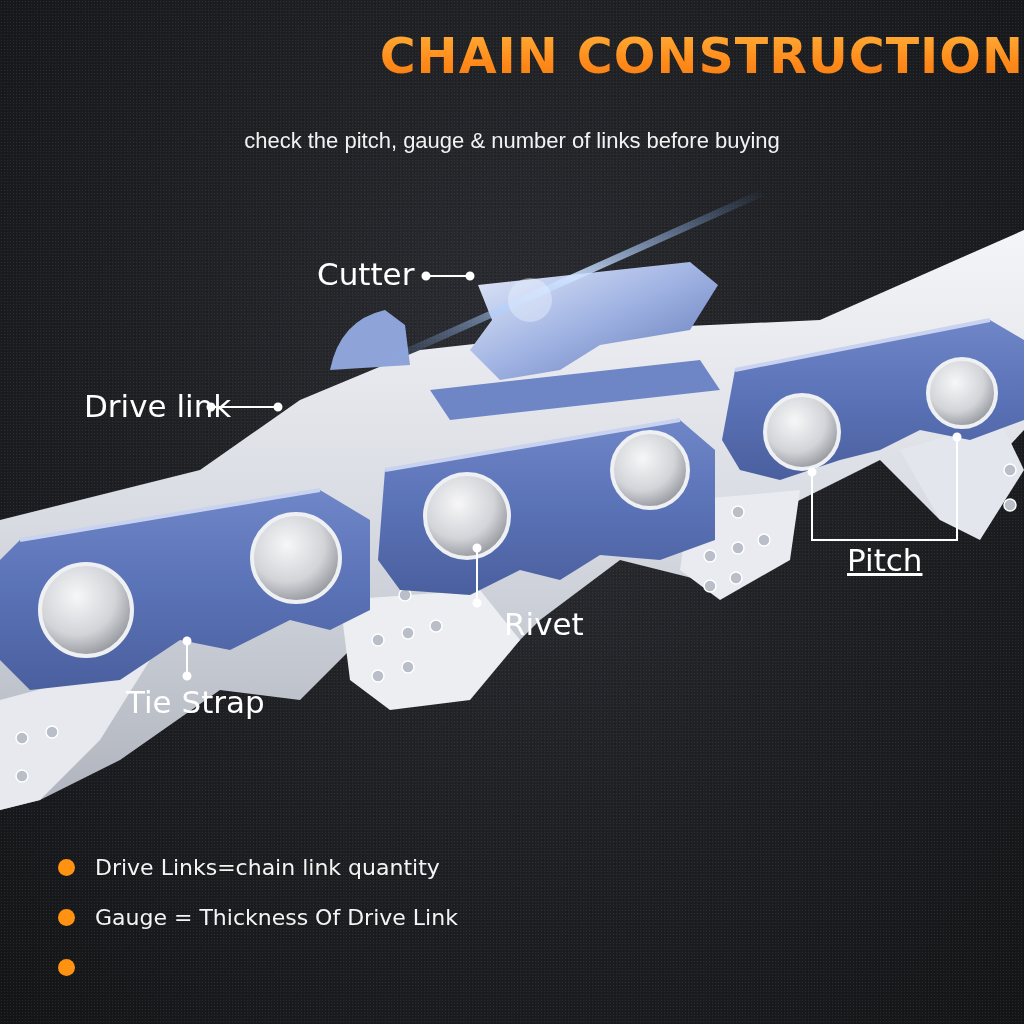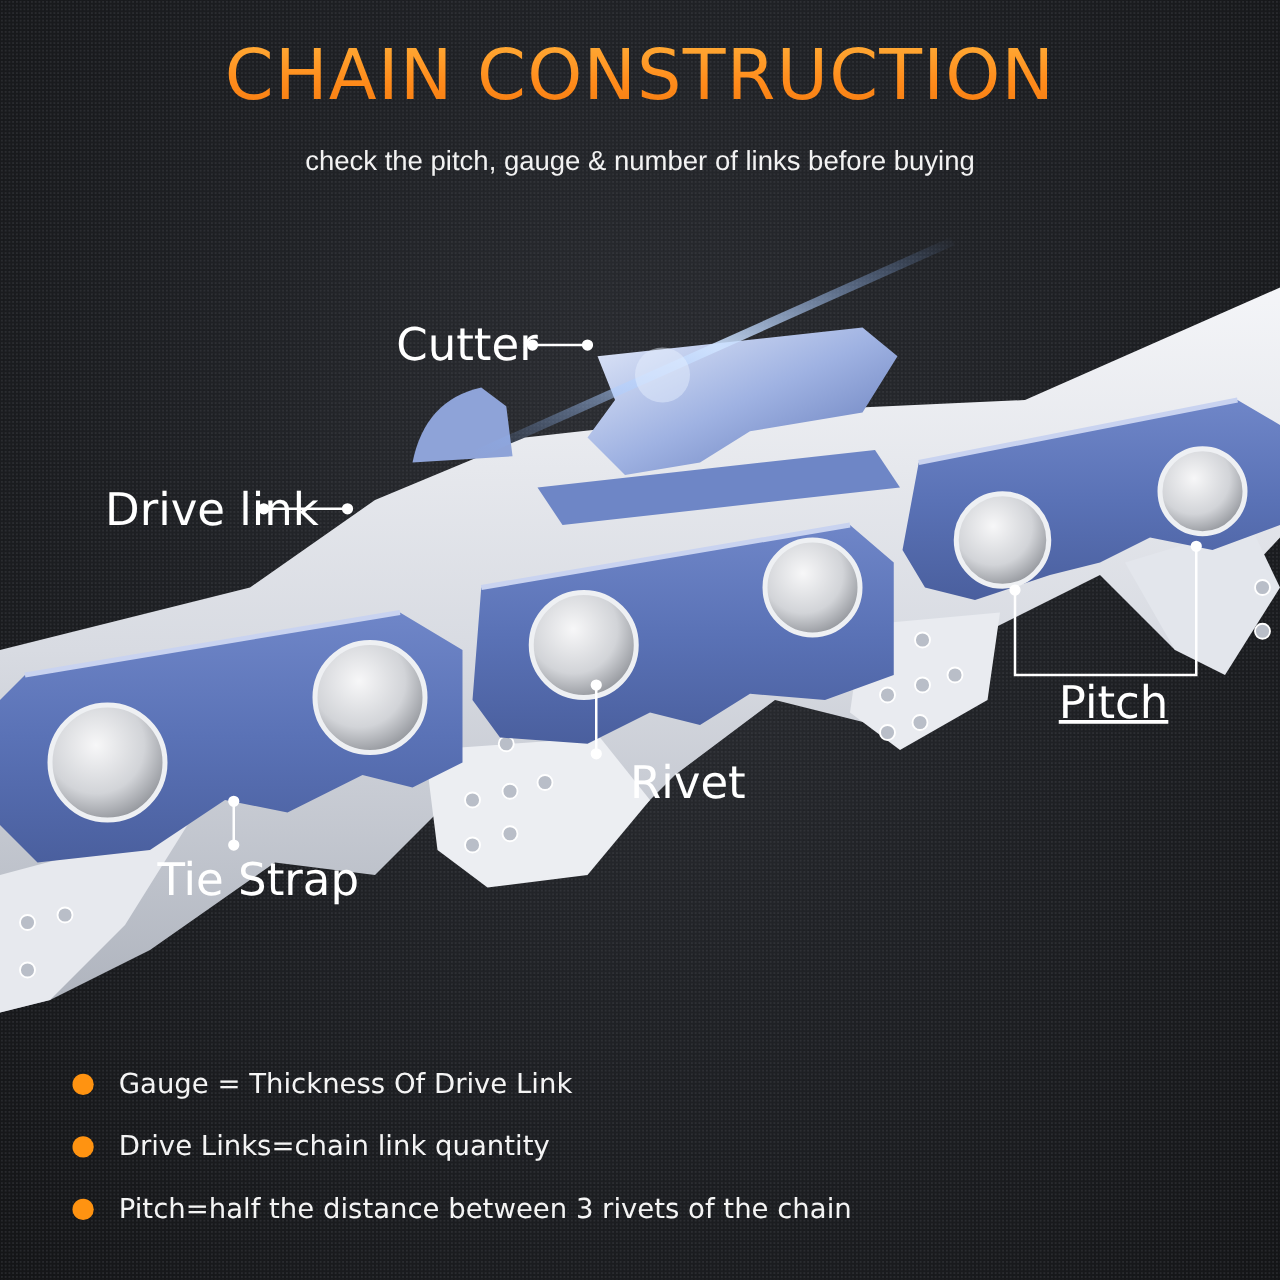--- a/index.html
+++ b/index.html
@@ -5,28 +5,28 @@
   html,body{margin:0;padding:0;}
   body{width:1024px;height:1024px;overflow:hidden;background:#1c1d20;position:relative;font-family:"DejaVu Sans","Liberation Sans",sans-serif;}
   .bg{position:absolute;inset:0;background:
       radial-gradient(ellipse at 50% 40%, #2e3035 0%, #202226 45%, #141517 100%);}
   .noise{position:absolute;inset:0;opacity:.35;
       background-image:
         radial-gradient(#4a4c52 0.6px, transparent 0.8px),
         radial-gradient(#0b0b0c 0.6px, transparent 0.8px);
       background-size:3px 3px, 4px 4px;
       background-position:0 0, 1px 2px;}
-  .title{position:absolute;left:0;right:0;top:28px;text-align:center;
-      font-family:"DejaVu Sans",sans-serif;font-weight:normal;font-size:56px;letter-spacing:1px;
+  .title{position:absolute;left:0;right:0;top:28px;text-align:right;
+      font-family:"DejaVu Sans",sans-serif;font-weight:bold;font-size:49px;letter-spacing:1px;
       background:linear-gradient(180deg,#ffb03a 0%,#ff8a1a 60%,#f27a10 100%);
       -webkit-background-clip:text;background-clip:text;color:transparent;}
-  .subtitle{position:absolute;left:0;right:0;top:116px;text-align:center;color:#f2f2f2;
+  .subtitle{position:absolute;left:0;right:0;top:128px;text-align:center;color:#f2f2f2;
       font-family:"Liberation Sans",sans-serif;font-size:22px;}
   svg.chain{position:absolute;left:0;top:0;}
-  .label{position:absolute;color:#fff;font-family:"DejaVu Sans",sans-serif;font-size:36px;white-space:nowrap;}
+  .label{position:absolute;color:#fff;font-family:"DejaVu Sans",sans-serif;font-size:31px;white-space:nowrap;}
   .legend{position:absolute;left:58px;top:842px;}
   .legend-item{display:flex;align-items:center;height:50px;}
   .dot{width:17px;height:17px;border-radius:50%;background:#ff9311;margin-right:20px;flex:none;}
   .legend-text{color:#f4f4f4;font-family:"DejaVu Sans",sans-serif;font-size:22px;}
 </style>
 </head>
 <body>
 
 <div class="bg"></div>
 <div class="noise"></div>
@@ -135,23 +135,22 @@
 
 <div class="label" style="left:317px;top:256px;">Cutter</div>
 <div class="label" style="left:52px;top:388px;margin-left:32px;">Drive link</div>
 <div class="label" style="left:847px;top:542px;text-decoration:underline;">Pitch</div>
 <div class="label" style="left:504px;top:606px;">Rivet</div>
 <div class="label" style="left:126px;top:684px;">Tie Strap</div>
 
 <div class="legend">
   <div class="legend-item">
     <span class="dot"></span>
+    <span class="legend-text">Drive Links=chain link quantity</span>
+  </div>
+  <div class="legend-item">
+    <span class="dot"></span>
     <span class="legend-text">Gauge = Thickness Of Drive Link</span>
   </div>
   <div class="legend-item">
     <span class="dot"></span>
-    <span class="legend-text">Drive Links=chain link quantity</span>
-  </div>
-  <div class="legend-item">
-    <span class="dot"></span>
-    <span class="legend-text">Pitch=half the distance between 3 rivets of the chain</span>
   </div>
 </div>
 
 </body></html>

